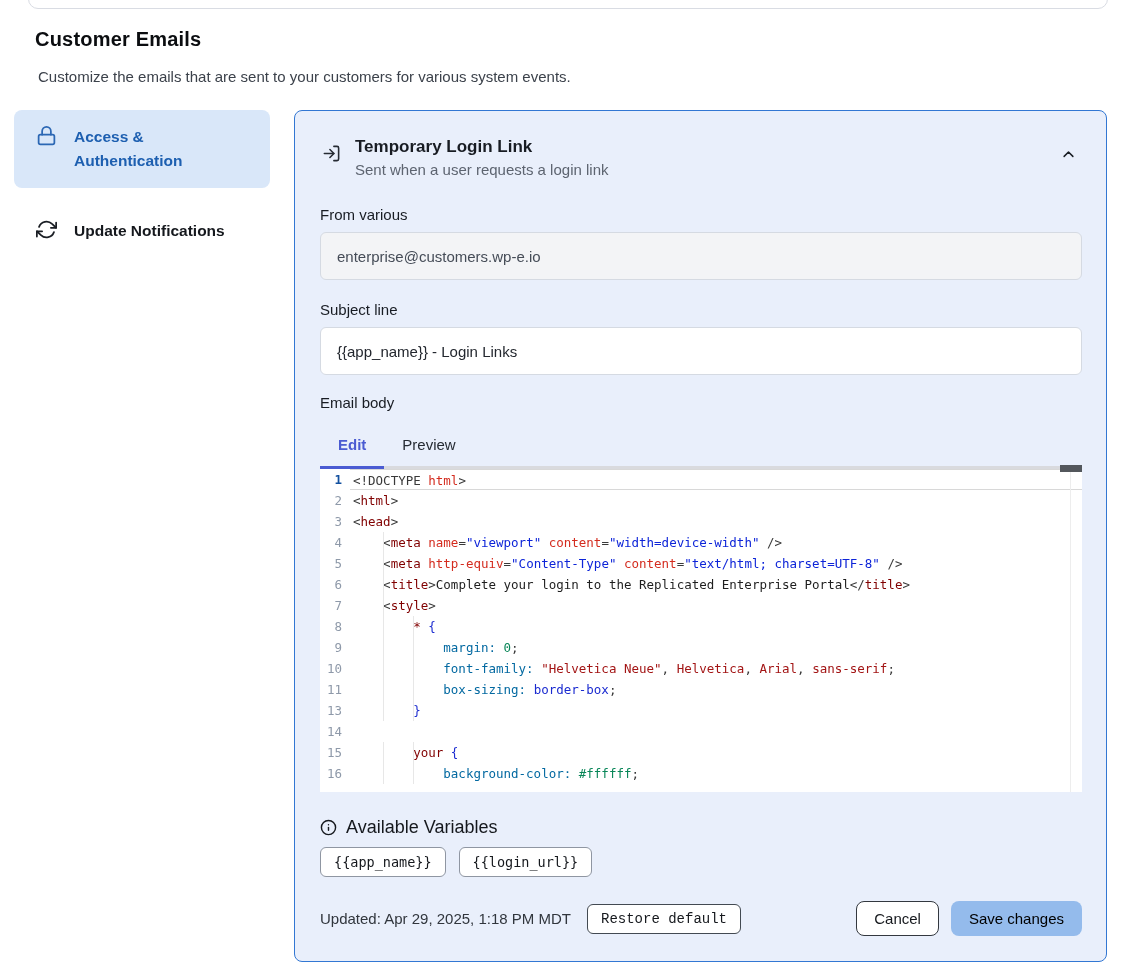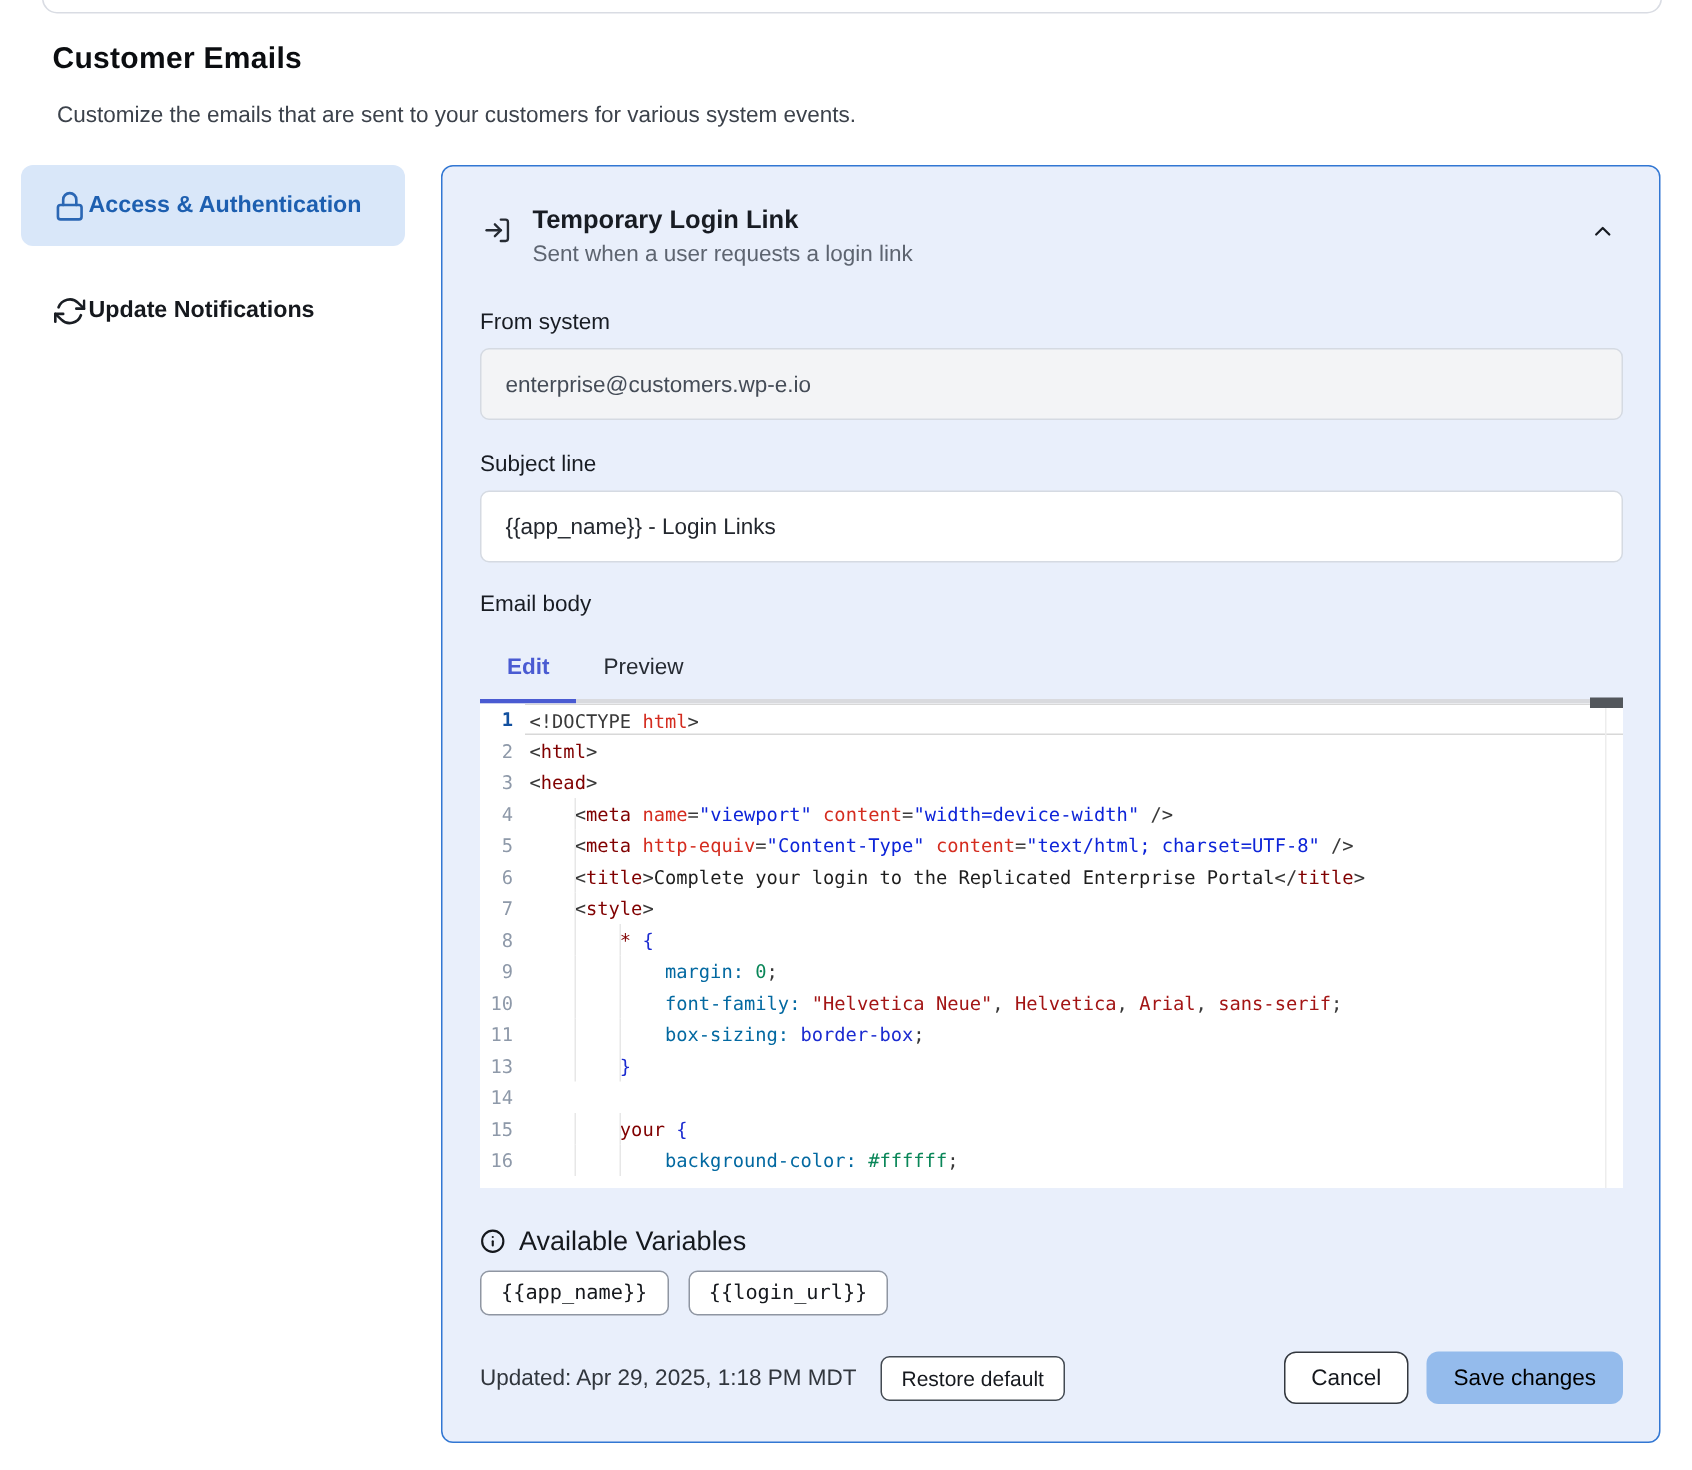--- a/index.html
+++ b/index.html
@@ -9,21 +9,21 @@
   
   .top-card-edge { position:absolute; left:28px; top:-24px; width:1078px; height:31px;
                    background:#fff; border:1px solid #d9dce3; border-radius:10px; }
 
   .page-title { position:absolute; left:35px; top:28px; margin:0; font-size:20px;
                 font-weight:bold; color:#0b0d10; letter-spacing:.2px; }
   .page-sub { position:absolute; left:35px; top:65px; margin:3px; font-size:15px; color:#3c424b; }
 
   
   .sidebar { position:absolute; left:14px; top:110px; width:256px; }
-  .side-item { display:flex; align-items:center; gap:2px; padding:14px 14px 14px 22px;
+  .side-item { display:flex; gap:17px; padding:14px 14px 14px 22px;
                border-radius:8px; font-size:15.5px; font-weight:600; color:#15181d;
                line-height:24px; cursor:pointer; margin-bottom:17px; }
   .side-item.active { background:#d9e7f9; color:#1d5fb0; padding-top:15px; padding-bottom:15px; }
   .side-item .icn { flex:none; display:flex; }
 
   
   .panel { position:absolute; left:294px; top:110px; width:813px; height:852px;
            box-sizing:border-box; background:#e9effb; border:1px solid #3277d3;
            border-radius:8px; padding:26px 24px 0 25px; }
 
@@ -75,21 +75,21 @@
   .vars-label { font-size:18px; color:#15181d; }
   .chips { display:flex; gap:13px; margin-top:9px; }
   .chip { font-family:"DejaVu Sans Mono", monospace; font-size:13.5px; background:#fff;
           border:1px solid #8f96a2; border-radius:6px; padding:6px 13px; color:#15181d; cursor:pointer; }
 
   
   .footer { display:flex; align-items:center; margin-top:24px; }
   .updated { font-size:15px; color:#31363d; }
   .restore-btn { margin-left:16px; background:#fff; border:1px solid #434a52; border-radius:6px;
                  padding:6px 13px; font-size:14px; color:#15181d; cursor:pointer;
-                 font-family:Liberation Sans, sans-serif; }
+                 font-family:Liberation Mono, monospace; }
   .spacer { flex:1; }
   .cancel-btn { background:#fff; border:1px solid #33383f; border-radius:8px; padding:8px 17px;
                 font-size:15px; color:#15181d; cursor:pointer; font-family:"Liberation Sans", sans-serif; }
   .save-btn { margin-left:12px; background:#94bbec; border:none; border-radius:8px; padding:9px 18px;
               font-size:15px; color:#000000; cursor:default; font-family:"Liberation Sans", sans-serif; }
 </style>
 </head>
 <body>
 
 <div class="stage">
@@ -137,21 +137,21 @@
       </div>
       <button class="collapse-btn">
         <span>
           <svg width="15" height="15" viewBox="0 0 24 24" fill="none" stroke="#181c23" stroke-width="2.4" stroke-linecap="round" stroke-linejoin="round">
               <polyline points="5 15 12 8 19 15"></polyline>
             </svg>
         </span>
       </button>
     </div>
 
-    <p class="field-label">From system</p>
+    <p class="field-label">From various</p>
     <input class="text-input input-from" type="text" value="enterprise@customers.wp-e.io" style="">
 
     <p class="field-label">Subject line</p>
     <input class="text-input input-subject" type="text" value="{{app_name}} - Login Links" style="">
 
     <p class="field-label body-label">Email body</p>
 
     <div class="tabs">
       <div class="tab active">Edit</div>
       <div class="tab">Preview</div>

